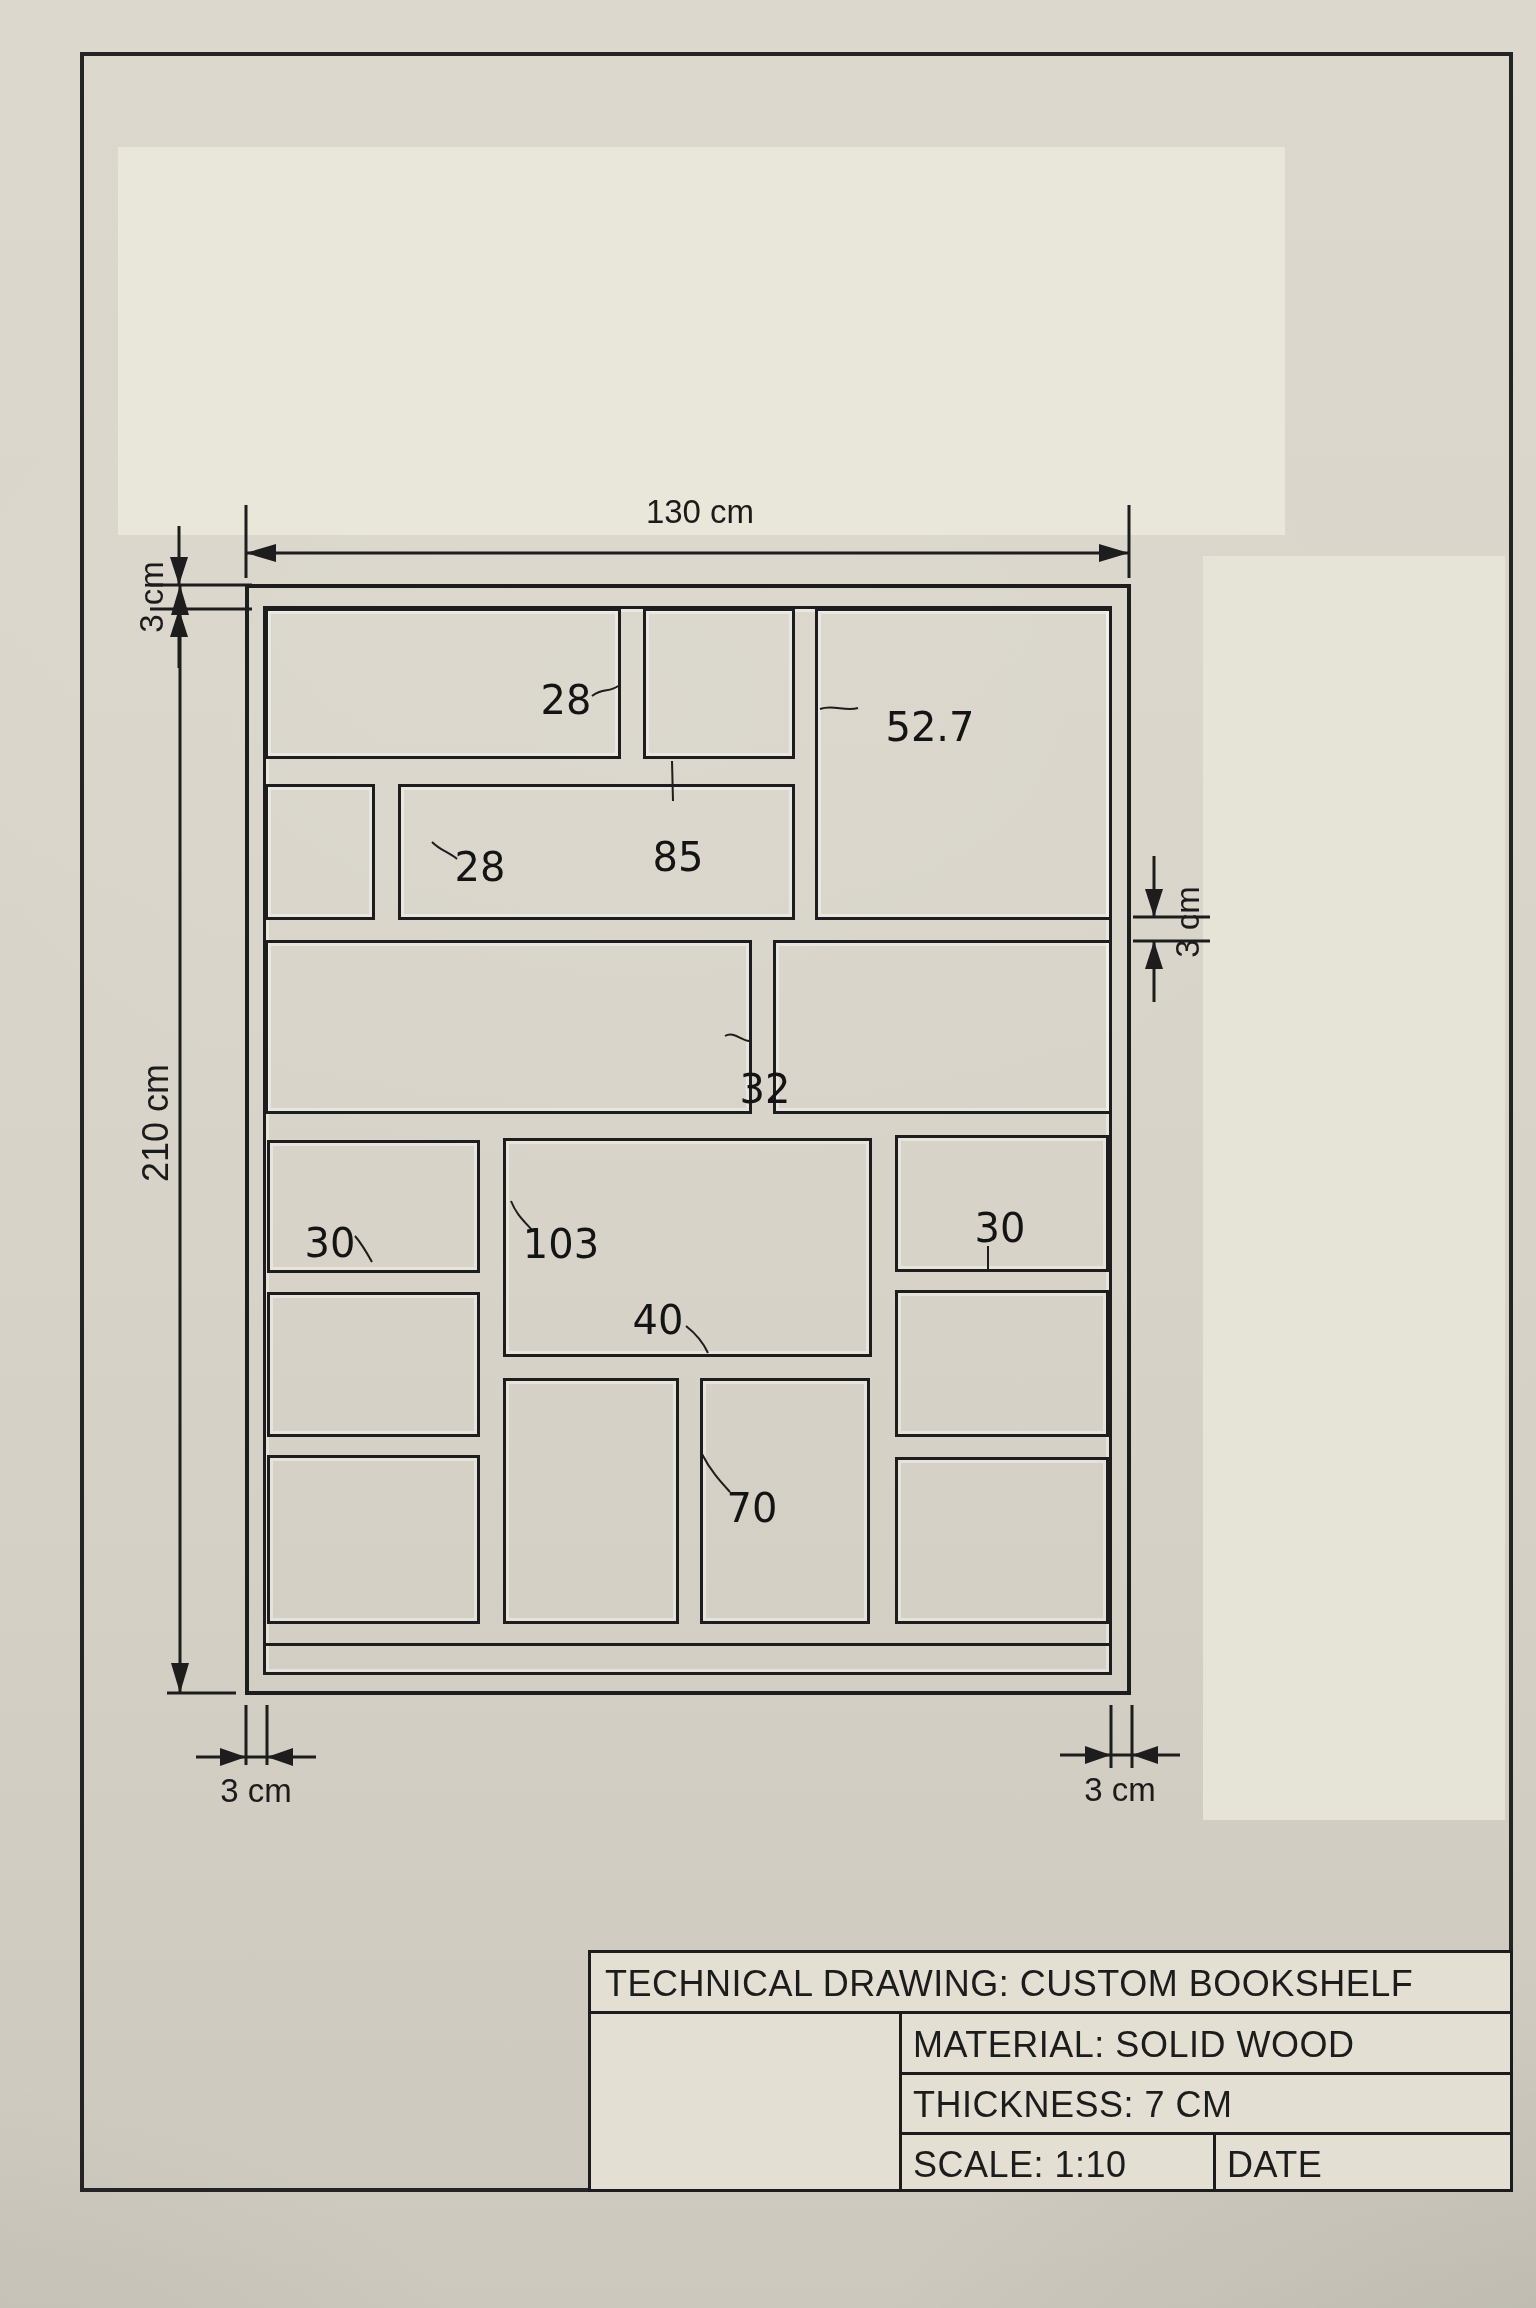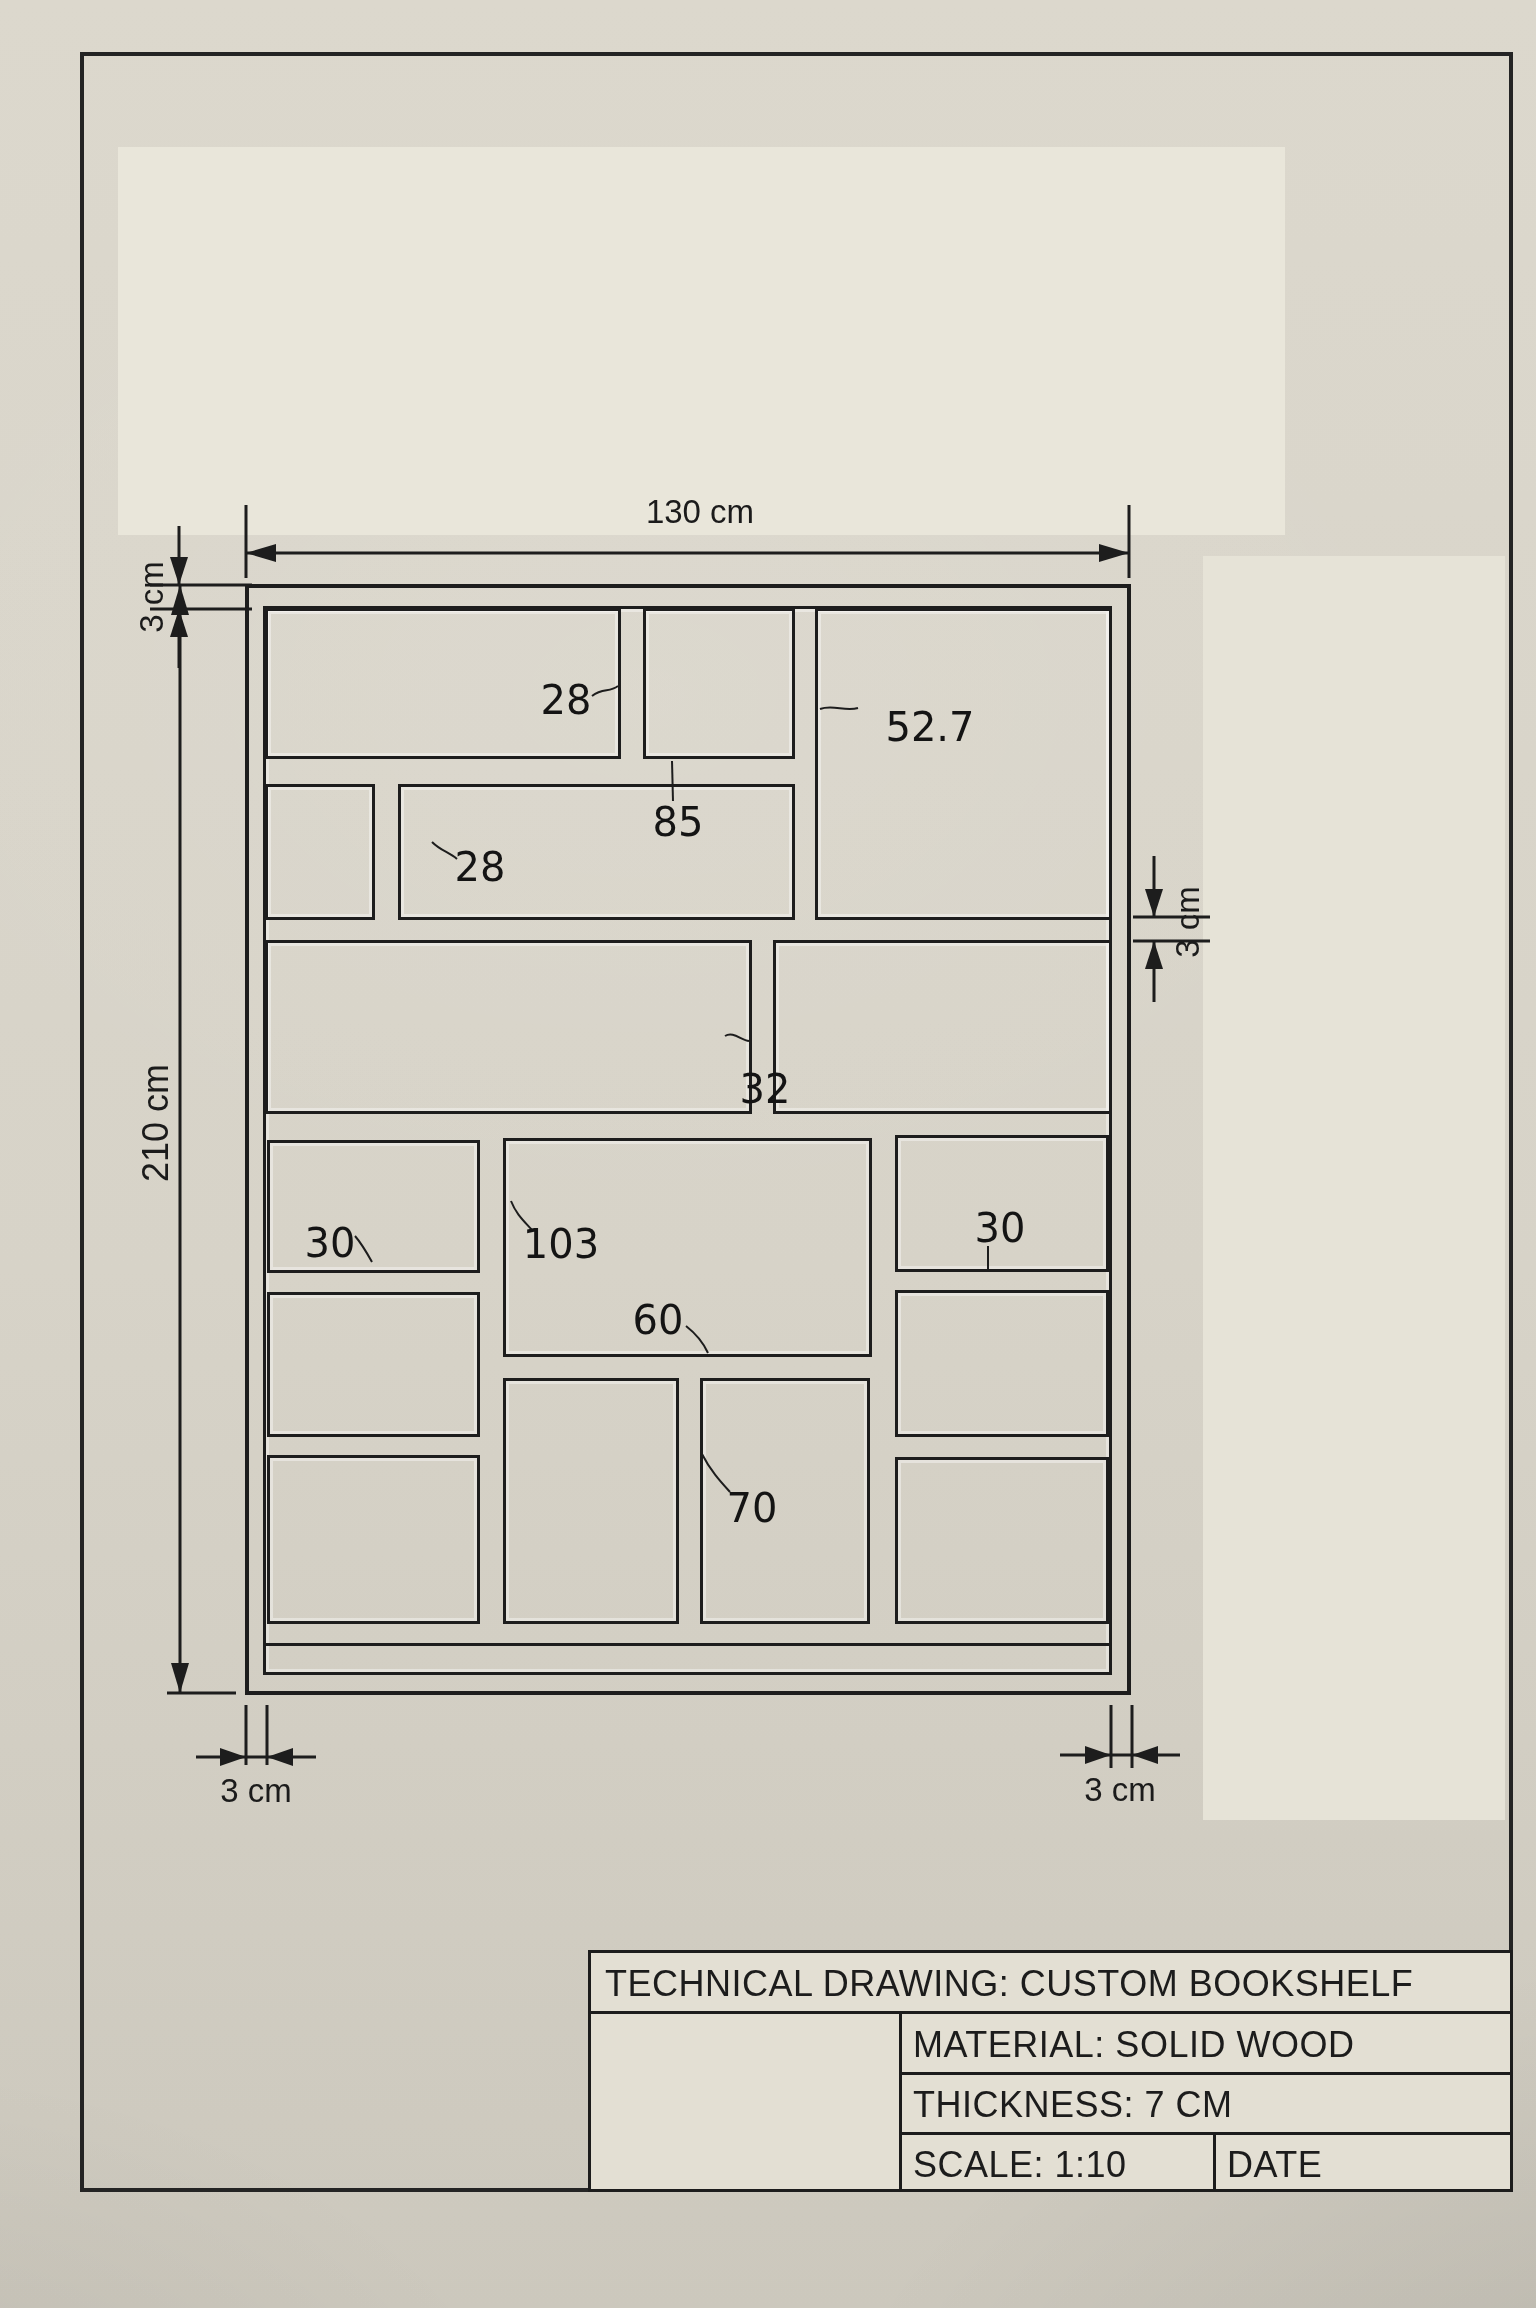--- a/index.html
+++ b/index.html
@@ -130,25 +130,25 @@
 
   <span class="dim" style="left:700px;top:512px;">130 cm</span>
   <span class="dim rot" style="left:152px;top:597px;">3 cm</span>
   <span class="dim rot" style="left:1188px;top:922px;">3 cm</span>
   <span class="dim rot big" style="left:156px;top:1123px;">210 cm</span>
   <span class="dim" style="left:256px;top:1791px;">3 cm</span>
   <span class="dim" style="left:1120px;top:1790px;">3 cm</span>
 
   <span class="num" style="left:566px;top:700px;">28</span>
   <span class="num" style="left:930px;top:727px;">52.7</span>
-  <span class="num" style="left:678px;top:822px;">85</span>
+  <span class="num" style="left:678px;top:857px;">85</span>
   <span class="num" style="left:480px;top:867px;">28</span>
   <span class="num" style="left:765px;top:1041px;margin-top:48px;">32</span>
   <span class="num" style="left:561px;top:1244px;">103</span>
-  <span class="num" style="left:658px;top:1320px;">60</span>
+  <span class="num" style="left:658px;top:1320px;">40</span>
   <span class="num" style="left:330px;top:1243px;">30</span>
   <span class="num" style="left:1000px;top:1228px;">30</span>
   <span class="num" style="left:752px;top:1508px;">70</span>
 
   <div class="tb">
     <div class="ln" style="left:0;top:58px;width:919px;height:3px;"></div>
     <div class="ln" style="left:308px;top:119px;width:611px;height:3px;"></div>
     <div class="ln" style="left:308px;top:179px;width:611px;height:3px;"></div>
     <div class="ln" style="left:308px;top:58px;width:3px;height:178px;"></div>
     <div class="ln" style="left:622px;top:179px;width:3px;height:57px;"></div>

